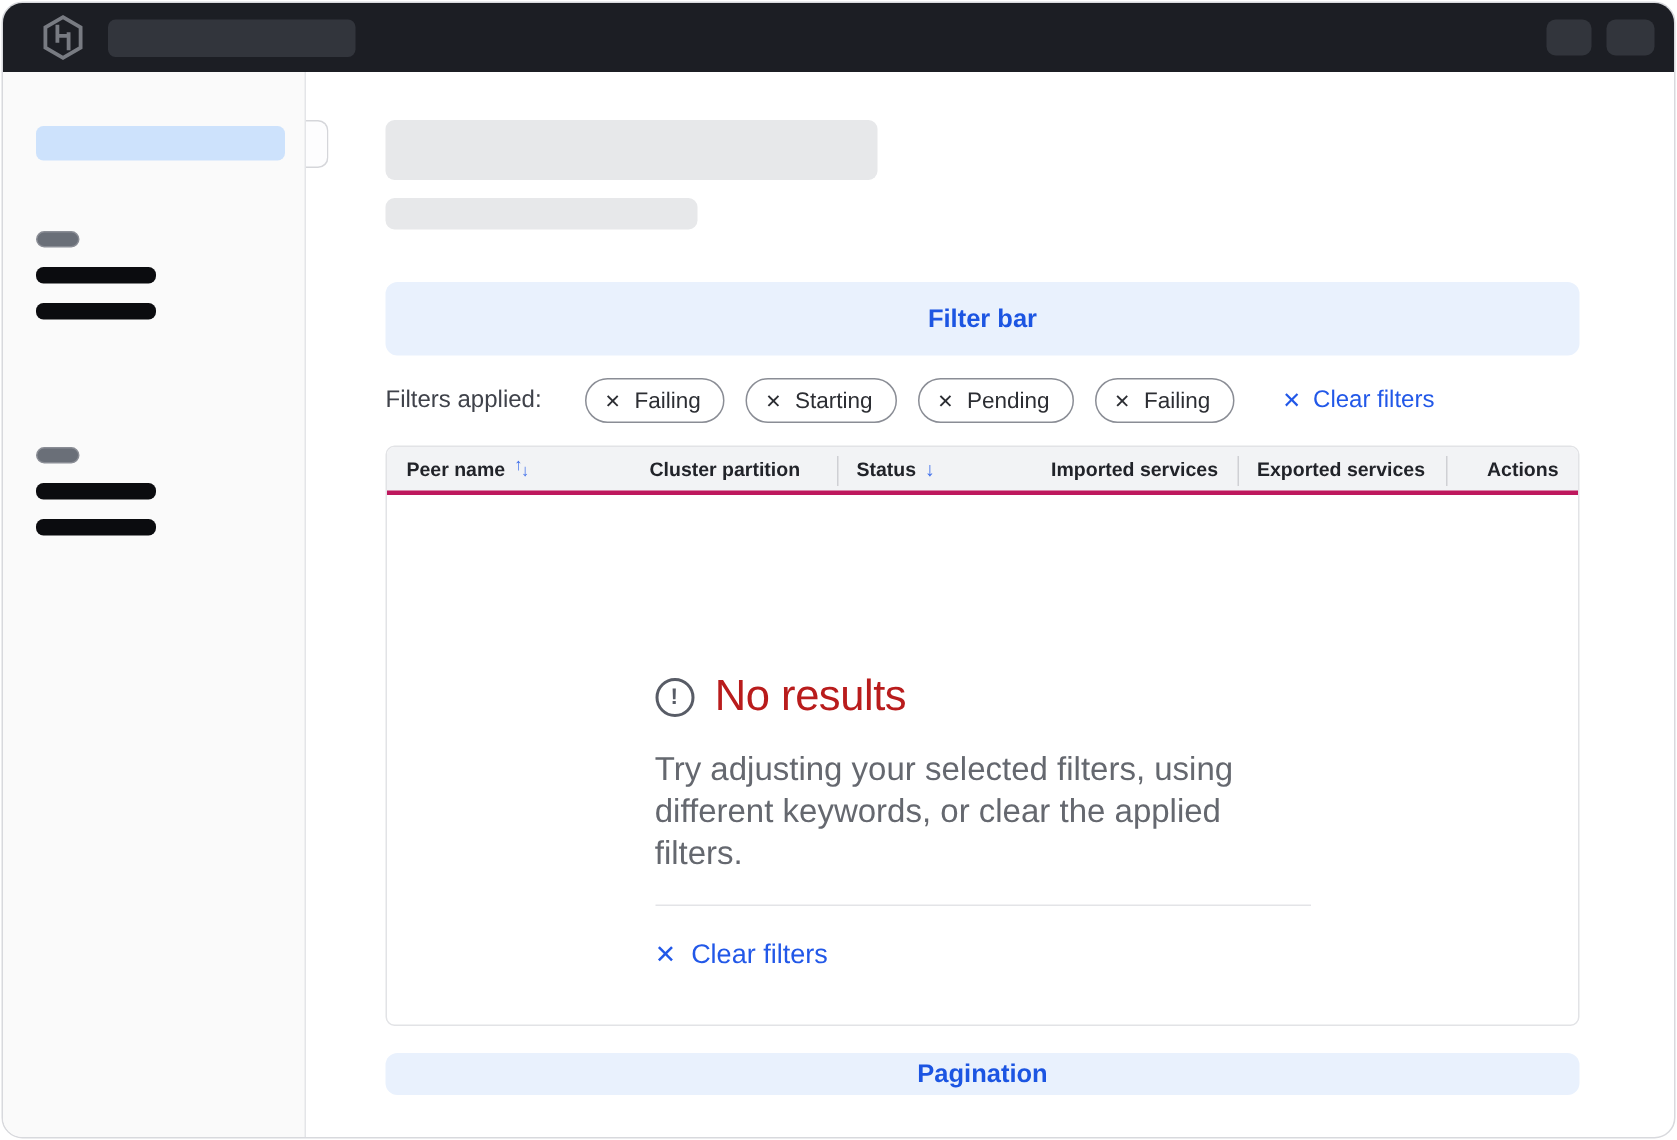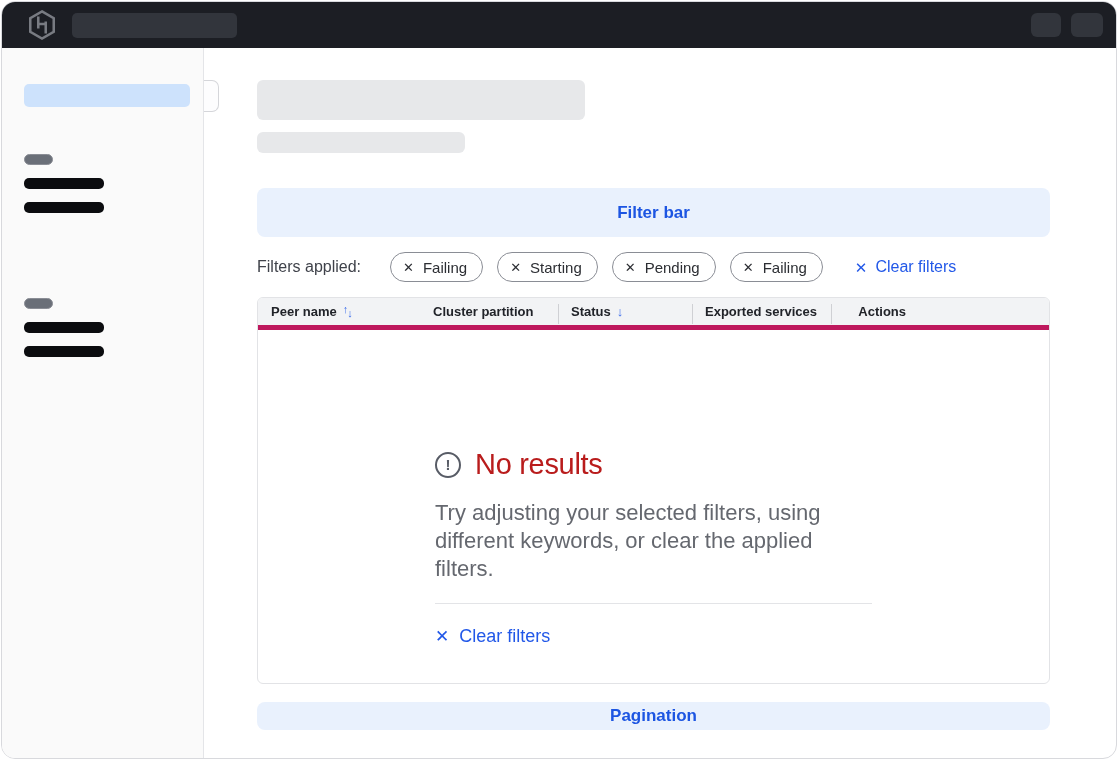--- a/index.html
+++ b/index.html
@@ -51,21 +51,21 @@
   }
   .pill .pill-x { color:#2c2e33; font-size:13px; line-height:1; }
   .pill .pill-label { color:#2c2e33; font-size:15px; line-height:1; }
   .clear-link {
     display:inline-flex; align-items:center; gap:8px; margin-left:32px;
     color:#2258e8; font-size:16px; text-decoration:none; cursor:pointer;
   }
   .clear-link .x { font-size:15px; line-height:1; }
   
   .table { margin-top:15px; height:387px; border:1px solid #e2e3e6; border-radius:6px; overflow:hidden; background:#fff; }
-  .thead { height:32px; background:#f2f3f5; border-bottom:5px solid #be185d; display:flex; }
+  .thead { height:32px; background:#f2f3f5; border-bottom:3px solid #be185d; display:flex; }
   .th {
     position:relative; display:flex; align-items:center; gap:6px;
     padding:0 13px; font-size:13px; font-weight:700; color:#212329; white-space:nowrap;
   }
   .th.right { justify-content:flex-end; }
   .th.divider::before {
     content:""; position:absolute; left:0; top:6px; width:1px; height:20px; background:#cfd0d4;
   }
   .sort-updown { display:inline-flex; color:#3e6eea; font-size:11px; font-weight:400; line-height:1; }
   .sort-updown .u { transform:translateY(-2px); }
@@ -161,20 +161,23 @@
                 <span class="d">↓</span>
               </span>
             </div>
             <div class="th" style="width: 138px;">
               <span>Cluster partition</span>
             </div>
             <div class="th divider" style="width: 134px;">
               <span>Status</span>
               <span class="sort-down">↓</span>
             </div>
+            <div class="th right" style="width: 133px;">
+              <span>Imported services</span>
+            </div>
             <div class="th divider" style="width: 139px;">
               <span>Exported services</span>
             </div>
             <div class="th right divider" style="width: 88px;">
               <span>Actions</span>
             </div>
           </div>
         <div class="tbody">
           <div class="empty">
             <div class="empty-head">

